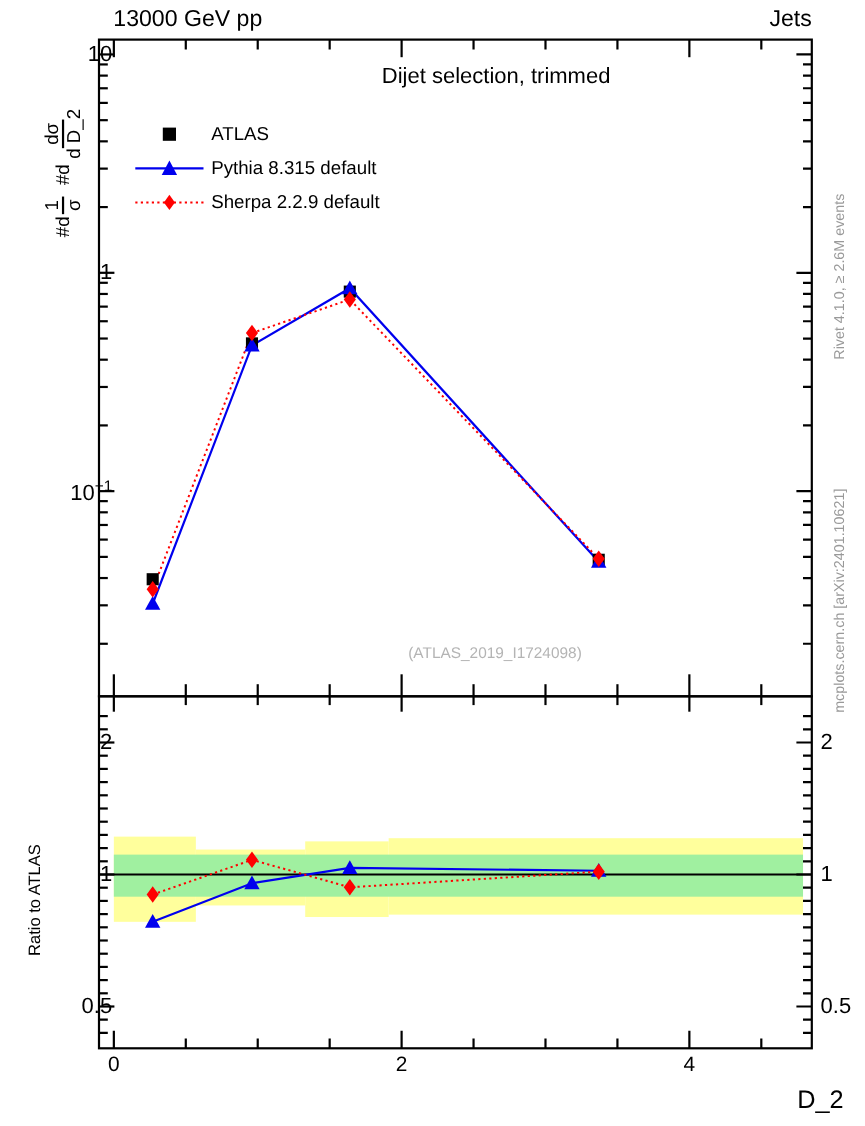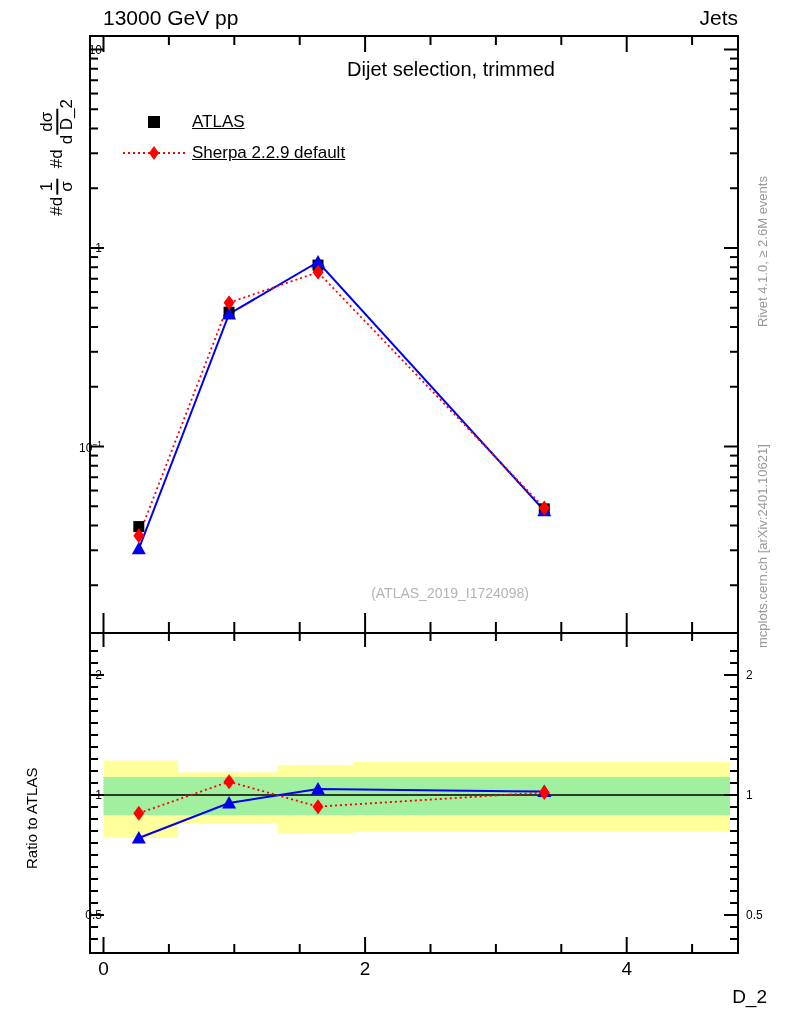--- a/index.html
+++ b/index.html
@@ -6,35 +6,35 @@
   #canvas{position:relative;width:786px;height:1024px;background:#fff;
           font-family:"Liberation Sans",sans-serif;color:#000;overflow:hidden;padding-left:16px;}
   #chart-svg{position:absolute;left:0;top:0;}
   .hdr-left{position:absolute;left:103px;top:6px;font-size:21px;white-space:nowrap;}
   .hdr-right{position:absolute;right:64px;top:6px;font-size:21px;white-space:nowrap;}
   .plot-title{position:absolute;left:90px;width:722px;top:58px;text-align:center;font-size:20px;}
   .watermark{position:absolute;left:90px;width:720px;top:585px;text-align:center;font-size:14px;color:#b4b4b4;}
   .legend{position:absolute;left:122px;top:106px;}
   .lrow{display:flex;align-items:center;height:31px;}
   .lmark{width:64px;height:18px;display:inline-block;}
-  .llabel{margin-left:6px;font-size:17px;white-space:nowrap;text-decoration:underline;}
+  .llabel{margin-left:6px;font-size:17px;white-space:nowrap;}
   .vtext{position:absolute;transform:rotate(-90deg);transform-origin:left bottom;
          white-space:nowrap;font-size:13px;color:#999;}
   .vblack{position:absolute;transform:rotate(-90deg);transform-origin:left bottom;
          white-space:nowrap;font-size:15px;color:#000;}
   .ylabel-main{position:absolute;left:76px;top:178px;transform:rotate(-90deg);
          transform-origin:left bottom;white-space:nowrap;font-size:17px;display:flex;align-items:center;}
   .fgroup{display:inline-flex;align-items:center;margin-right:10px;}
   .frac{display:inline-flex;flex-direction:column;align-items:center;margin-left:2px;line-height:1.05;}
   .frac .num{border-bottom:2px solid #000;padding:0 3px;}
   .frac .den{padding:0 3px;}
-  .tick-label{position:absolute;font-size:12px;transform:translateY(-50%);white-space:nowrap;}
+  .tick-label{position:absolute;font-size:20px;transform:translateY(-50%);white-space:nowrap;}
   .tick-label sup{font-size:70%;}
   .xtick-label{position:absolute;font-size:19px;transform:translateX(-50%);white-space:nowrap;}
-  .xaxis-title{position:absolute;right:35px;top:986px;font-size:19px;}
+  .xaxis-title{position:absolute;right:35px;top:986px;font-size:23px;}
 </style>
 </head>
 <body>
 
 <div id="canvas">
   <svg id="chart-svg" width="786" height="1024">
       <rect x="103.5" y="760.5743806981251" width="74.55599999999998" height="77.43994783136873" fill="#ffff9c"></rect>
       <rect x="178.05599999999998" y="772.316019111742" width="99.40800000000007" height="50.81971453076949" fill="#ffff9c"></rect>
       <rect x="277.46400000000006" y="764.8847147800955" width="75.86399999999992" height="68.746523705306" fill="#ffff9c"></rect>
       <rect x="353.328" y="761.9992678307535" width="376.70400000000006" height="69.48134909365035" fill="#ffff9c"></rect>
@@ -218,20 +218,27 @@
   <div class="plot-title">Dijet selection, trimmed</div>
 
   <div class="legend">
     <div class="lrow">
       <span class="lmark" id="lmark0"><svg width="64" height="18">
             <rect x="26" y="3" width="12" height="12" fill="#000000"></rect>
           </svg></span>
       <span class="llabel">ATLAS</span>
     </div>
     <div class="lrow">
+      <span class="lmark" id="lmark1"><svg width="64" height="18">
+            <line x1="1" x2="63" y1="9" y2="9" stroke="#0000ee" stroke-width="2" stroke-dasharray="none"></line>
+            <path d="M 32 2 L 39 15 L 25 15 Z" fill="#0000ee"></path>
+          </svg></span>
+      <span class="llabel">Pythia 8.315 default</span>
+    </div>
+    <div class="lrow">
       <span class="lmark" id="lmark2"><svg width="64" height="18">
             <line x1="1" x2="63" y1="9" y2="9" stroke="#ff0000" stroke-width="1.8" stroke-dasharray="2,3"></line>
             <path d="M 32 2 L 37 9 L 32 16 L 27 9 Z" fill="#ff0000"></path>
           </svg></span>
       <span class="llabel">Sherpa 2.2.9 default</span>
     </div>
   </div>
 
   <div class="watermark">(ATLAS_2019_I1724098)</div>
 

